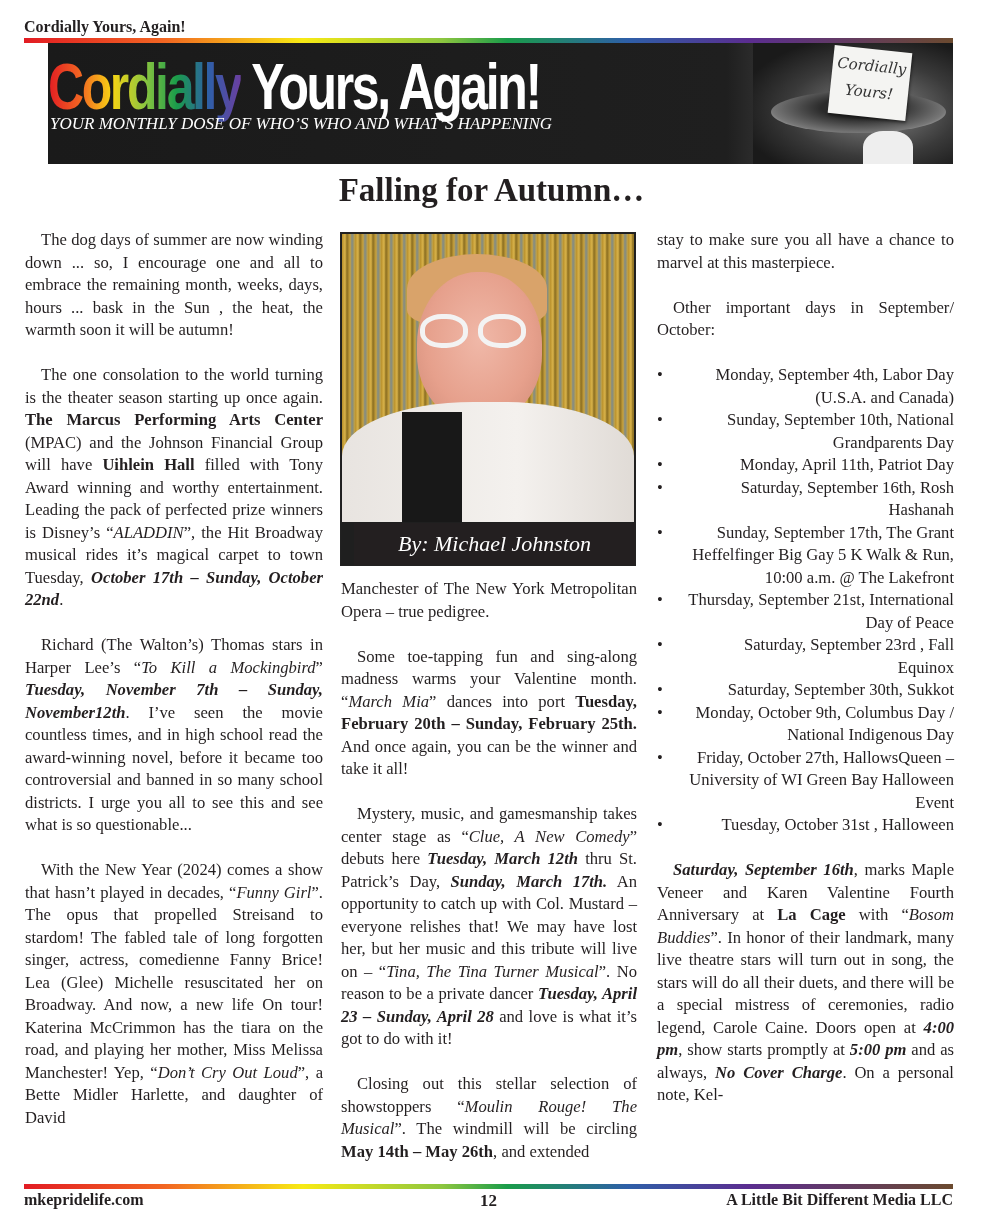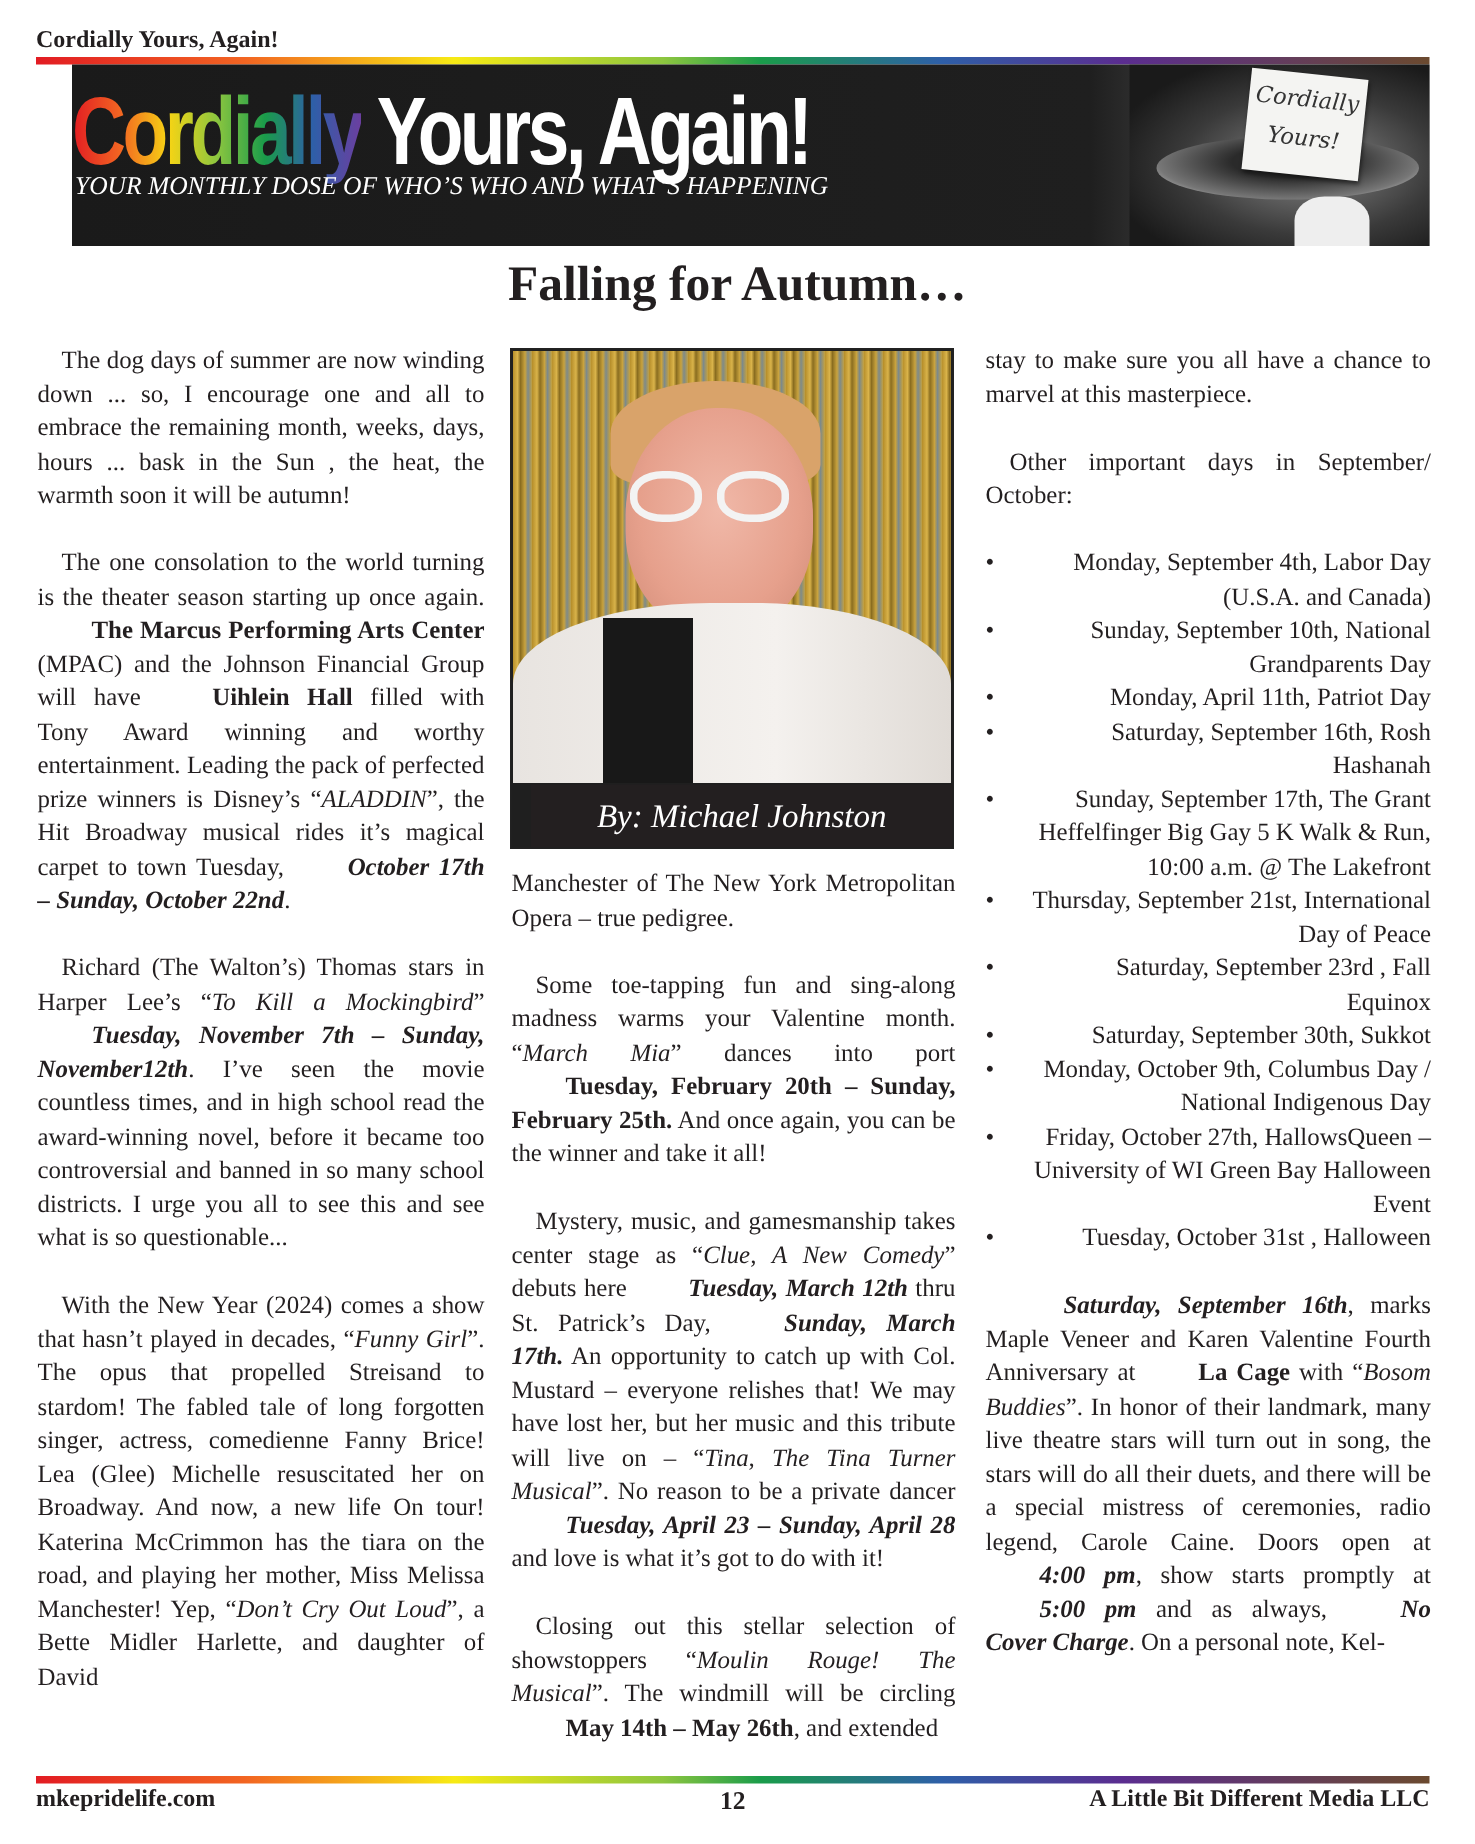--- a/index.html
+++ b/index.html
@@ -35,21 +35,21 @@
   .photo .jacket { position:absolute; left:0; bottom:0; width:100%; height:120px; background:linear-gradient(to right,#e8e4e0,#f4f1ee 60%,#e0dbd6); border-radius:45% 45% 0 0; }
   .photo .shirt { position:absolute; left:60px; bottom:0; width:60px; height:110px; background:#181818; }
   .photo .caption { position:absolute; left:0; right:0; bottom:0; height:42px; background:#231f20; color:#ffffff; font-family:"Liberation Serif",serif; font-style:italic; font-size:22px; text-align:center; line-height:42px;margin-left:13px; }
   .bullets { list-style:none; margin:0 0 22.5px 0; padding:0; text-align:right; }
   .bullets li { position:relative; padding-left:28px; }
   .bullets li::before { content:"•"; position:absolute; left:0; top:0; }
   .footer { position:absolute; top:1191px; left:24px; right:30px; font-family:"Liberation Serif",serif; font-weight:bold; font-size:16px; }
   .footer .l { position:absolute; left:0; }
   .footer .c { position:absolute; left:456px; font-size:17px; }
   .footer .r { position:absolute; right:0; }
-  b, strong { font-weight:bold;margin-left:36px; }
+  b, strong { font-weight:bold; }
   i, em { font-style:italic; }
 </style>
 </head>
 <body>
 
 <div class="runhead">
   <span class="l">Cordially Yours, Again!</span>
   <span class="r">Milwaukee Pride Life • May/June: Pride</span>
 </div>
 <div class="rainbow" style="top:38px;"></div>

